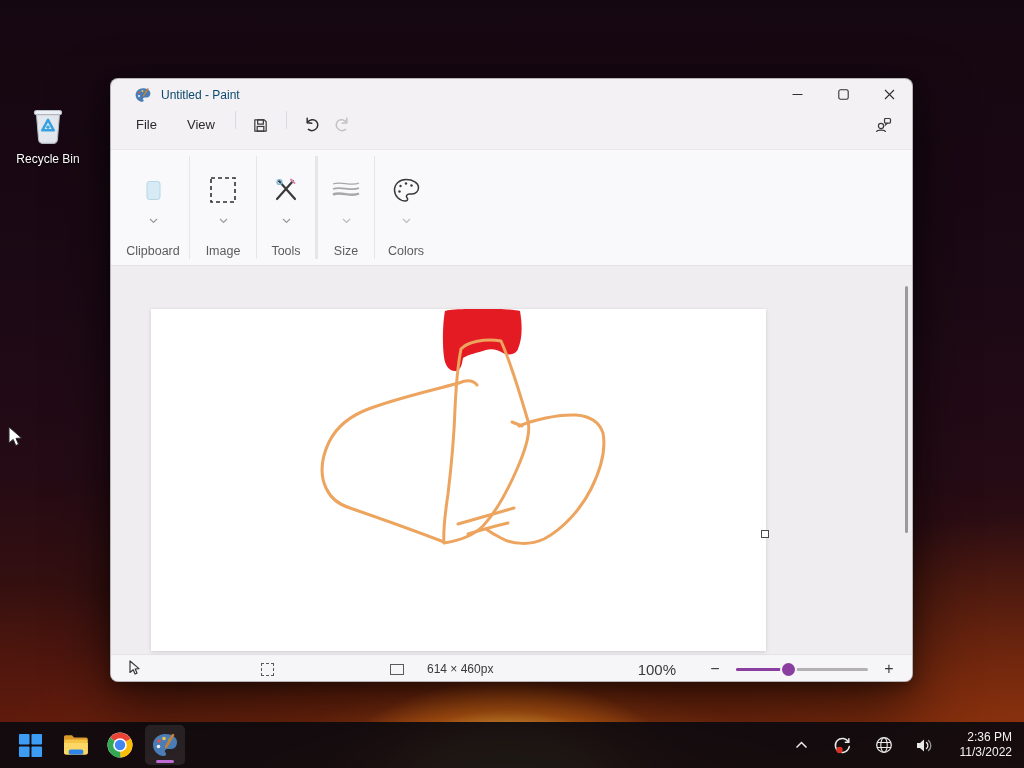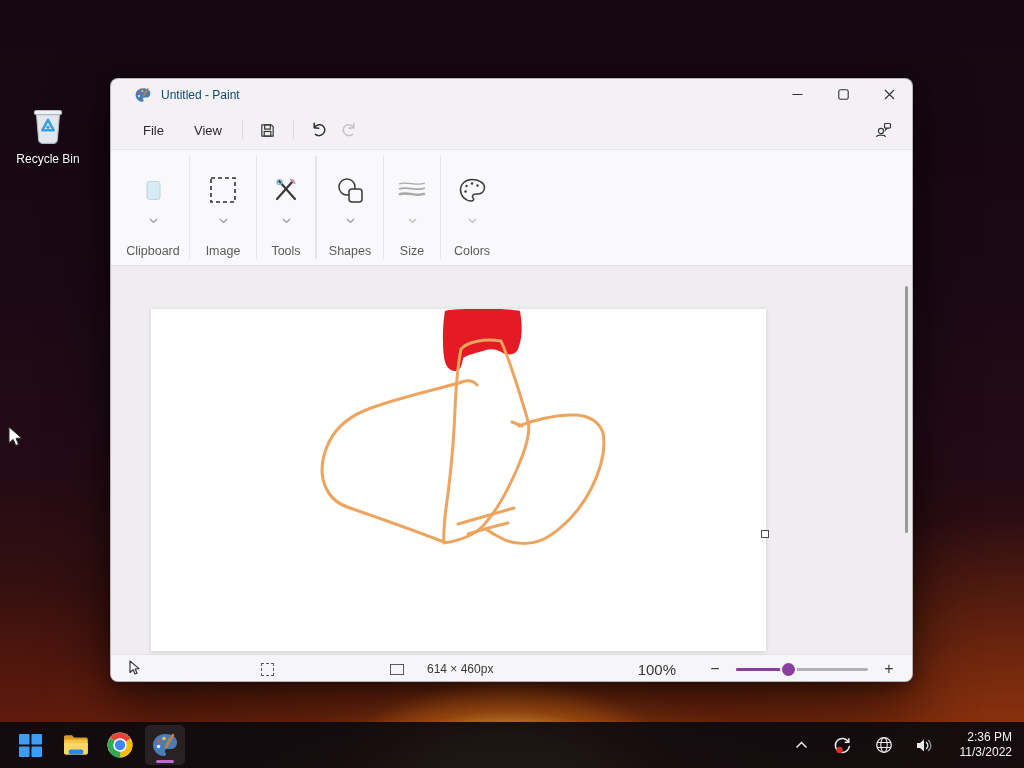--- a/index.html
+++ b/index.html
@@ -24,21 +24,21 @@
     background:#f3f1f4; border-radius:8px; overflow:hidden;
     box-shadow:0 25px 60px rgba(0,0,0,.55), 0 4px 16px rgba(0,0,0,.35);
     border:1px solid rgba(0,0,0,.25);
   }
   .titlebar { height:32px; display:flex; align-items:center; }
   .titlebar .app-icon { margin-left:24px; width:16px; height:16px; }
   .titlebar .title { margin-left:10px; font-size:12px; color:#0c4a6e; }
   .win-controls { margin-left:auto; display:flex; height:100%; }
   .win-btn { width:46px; height:100%; display:flex; align-items:center; justify-content:center; }
   
-  .menubar { height:38px; display:flex; align-items:center; padding-left:22px; }
+  .menubar { height:38px; display:flex; padding-left:15px; }
   .menu-item { font-size:13px; color:#2b292c; padding:6px 10px; border-radius:4px; }
   .menu-item + .menu-item { margin-left:10px; }
   .msep { width:1px; height:18px; background:#dcdade; margin:0 10px; }
   .mbtn { width:30px; height:28px; display:flex; align-items:center; justify-content:center; border-radius:4px; }
   .feedback { margin-left:auto; margin-right:14px; }
   
   .ribbon { height:117px; background:#f9f8fa; border-top:1px solid #e9e7ea; border-bottom:1px solid #e3e1e4; display:flex; padding-left:6px; }
   .rgroup { display:flex; flex-direction:column; align-items:center; padding-top:24px;text-align:right; }
   .rgroup.w72{width:72px} .rgroup.w66{width:66px} .rgroup.w58{width:58px} .rgroup.w64{width:64px} .rgroup.w56{width:56px} .rgroup.w62{width:62px}
   .rdiv { width:1px; background:#e7e5e8; margin:6px 0; }
@@ -199,32 +199,20 @@
       </span>
       <span class="rchev"><svg width="9" height="6" viewBox="0 0 9 6">
             <polyline points="1,1 4.5,4.5 8,1" fill="none" stroke="#9a9a9a" stroke-width="1.2"></polyline>
           </svg></span>
       <span class="rlabel">Tools</span>
     </div>
     <div class="rdiv"></div>
 
     <div class="rdiv"></div>
 
-    <div class="rgroup w66">
-      <span class="ricon">
-        <svg width="27" height="26" viewBox="0 0 27 26">
-          <circle cx="10" cy="10" r="8" fill="none" stroke="#3a3a3a" stroke-width="1.5"></circle>
-          <rect x="12" y="12" width="13" height="13" rx="3" fill="#f9f8fa" stroke="#3a3a3a" stroke-width="1.5"></rect>
-        </svg>
-      </span>
-      <span class="rchev"><svg width="9" height="6" viewBox="0 0 9 6">
-            <polyline points="1,1 4.5,4.5 8,1" fill="none" stroke="#9a9a9a" stroke-width="1.2"></polyline>
-          </svg></span>
-      <span class="rlabel">Shapes</span>
-    </div>
     <div class="rdiv"></div>
 
     <div class="rgroup w56">
       <span class="ricon">
         <svg width="30" height="22" viewBox="0 0 30 22">
           <path d="M2,5 C10,1.5 20,8 28,4" fill="none" stroke="#a8a8a8" stroke-width="1.2"></path>
           <path d="M2,10 C10,6.5 20,13 28,9" fill="none" stroke="#a8a8a8" stroke-width="1.8"></path>
           <path d="M2,15.5 C10,12 20,18.5 28,14.5" fill="none" stroke="#a8a8a8" stroke-width="2.5"></path>
         </svg>
       </span>

